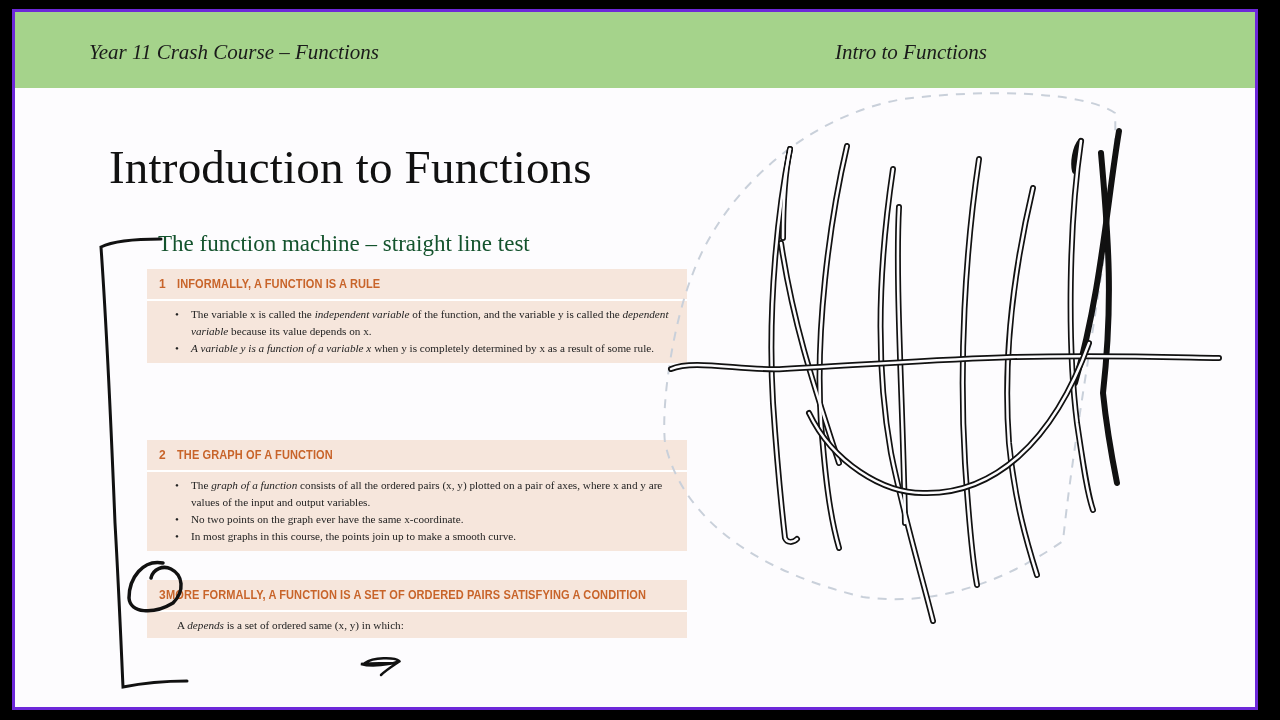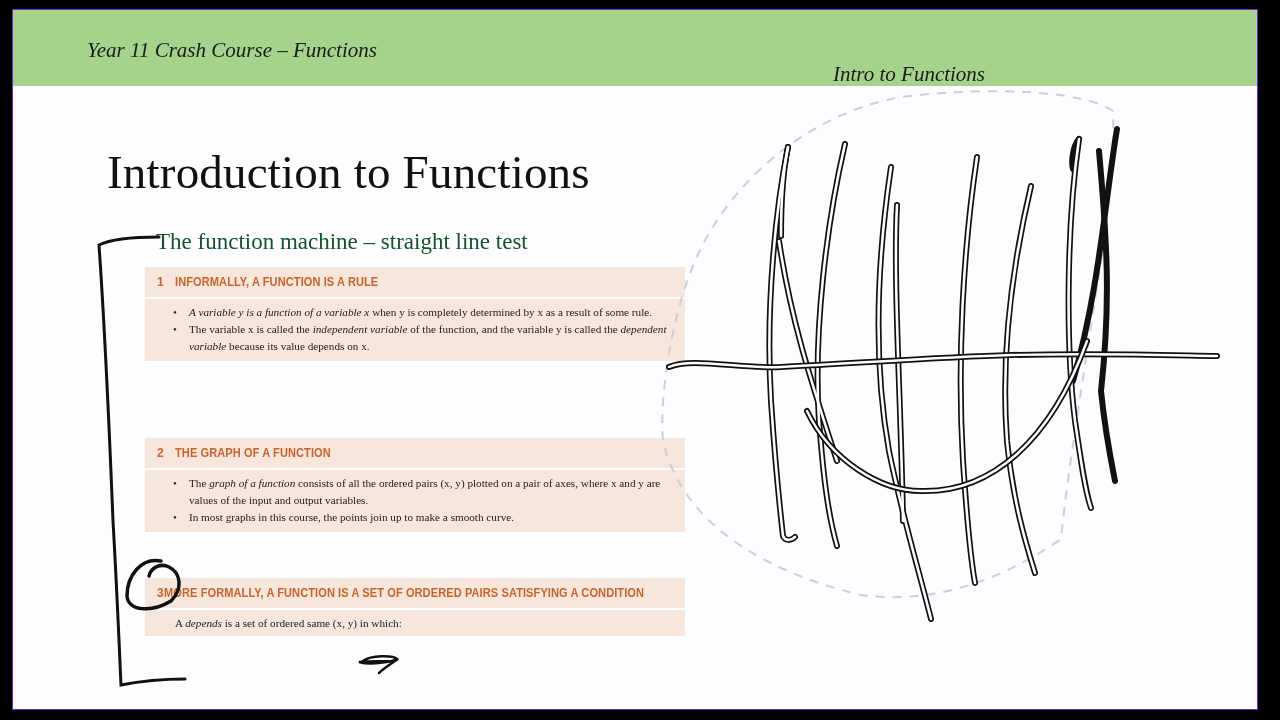--- a/index.html
+++ b/index.html
@@ -1,21 +1,21 @@
 <!DOCTYPE html>
 <html><head>
 <meta charset="utf-8">
 <style>
   html, body { margin:0; padding:0; }
   body { width:1280px; height:720px; background:#000; position:relative; overflow:hidden; font-family:"Liberation Serif", serif; }
-  .slide { position:absolute; left:12px; top:9px; width:1246px; height:701px; background:#fdfcfe; overflow:hidden; border:1px solid #6d28d9; box-sizing:border-box; }
+  .slide { position:absolute; left:12px; top:9px; width:1246px; height:701px; background:#fdfcfe; overflow:hidden; border:3px solid #6d28d9; box-sizing:border-box; }
   .header-band { position:absolute; left:0; top:0; width:100%; height:76px; background:#a5d38b; }
   .header-left { position:absolute; left:74px; top:28px; font-style:italic; font-size:21px; color:#1a1a1a; }
-  .header-right { position:absolute; left:820px; top:28px; font-style:italic; font-size:21px; color:#1a1a1a;margin-top:24px; }
-  .page-title { position:absolute; left:94px; top:135px; font-size:47px; color:#111; letter-spacing:0.2px; }
+  .header-right { position:absolute; left:820px; top:28px; font-style:italic; font-size:21px; color:#1a1a1a; }
+  .page-title { position:absolute; left:94px; top:128px; font-size:47px; color:#111; letter-spacing:0.2px; }
   .subtitle { position:absolute; left:143px; top:219px; font-size:23px; color:#14532d; }
   .box { position:absolute; left:132px; width:540px; background:#f6e6dc; }
   .box-head { height:30px; display:flex; align-items:center; border-bottom:2px solid #fff; box-sizing:content-box; }
   .box-num { font-family:"Liberation Sans", sans-serif; font-weight:bold; color:#c8642a; font-size:12px; margin-left:12px; width:18px; }
   .box-title { font-family:"Liberation Sans", sans-serif; font-weight:bold; color:#c8642a; font-size:12px; letter-spacing:0.1px; transform:scaleX(0.92); transform-origin:left center; white-space:nowrap; }
   .box-body { padding:5px 10px 6px 28px; font-size:11.2px; line-height:17px; color:#222; }
   .bullet { position:relative; padding-left:16px; }
   .bullet::before { content:"•"; position:absolute; left:0; top:0; }
   .indent { padding-left:50px; }
   .box3-body { padding:5px 10px 4px 30px; }
@@ -32,32 +32,33 @@
 
   <div class="page-title">Introduction to Functions</div>
   <div class="subtitle">The function machine – straight line test</div>
 
   <div class="box" style="top:257px;">
     <div class="box-head">
       <span class="box-num">1</span>
       <span class="box-title">INFORMALLY, A FUNCTION IS A RULE</span>
     </div>
     <div class="box-body">
+      <div class="bullet"><span>The variable x is called the </span><i>independent variable</i><span> of the function, and the variable y is called the </span><i>dependent variable</i><span> because its value depends on x.</span></div>
       <div class="bullet"><i>A variable y is a function of a variable x</i><span> when y is completely determined by x as a result of some rule.</span></div>
-      <div class="bullet"><span>The variable x is called the </span><i>independent variable</i><span> of the function, and the variable y is called the </span><i>dependent variable</i><span> because its value depends on x.</span></div>
     </div>
   </div>
 
   <div class="box" style="top:428px;">
     <div class="box-head">
       <span class="box-num">2</span>
       <span class="box-title">THE GRAPH OF A FUNCTION</span>
     </div>
     <div class="box-body">
       <div class="bullet"><span>The </span><i>graph of a function</i><span> consists of all the ordered pairs (x, y) plotted on a pair of axes, where x and y are values of the input and output variables.</span></div>
+      <div class="bullet"><span>No two points on the graph ever have the same x-coordinate.</span></div>
       <div class="bullet"><span>In most graphs in this course, the points join up to make a smooth curve.</span></div>
     </div>
   </div>
 
   <div class="box" style="top:568px;">
     <div class="box-head">
       <span class="box-num">3</span>
       <span class="box-title">MORE FORMALLY, A FUNCTION IS A SET OF ORDERED PAIRS SATISFYING A CONDITION</span>
     </div>
     <div class="box-body box3-body">

